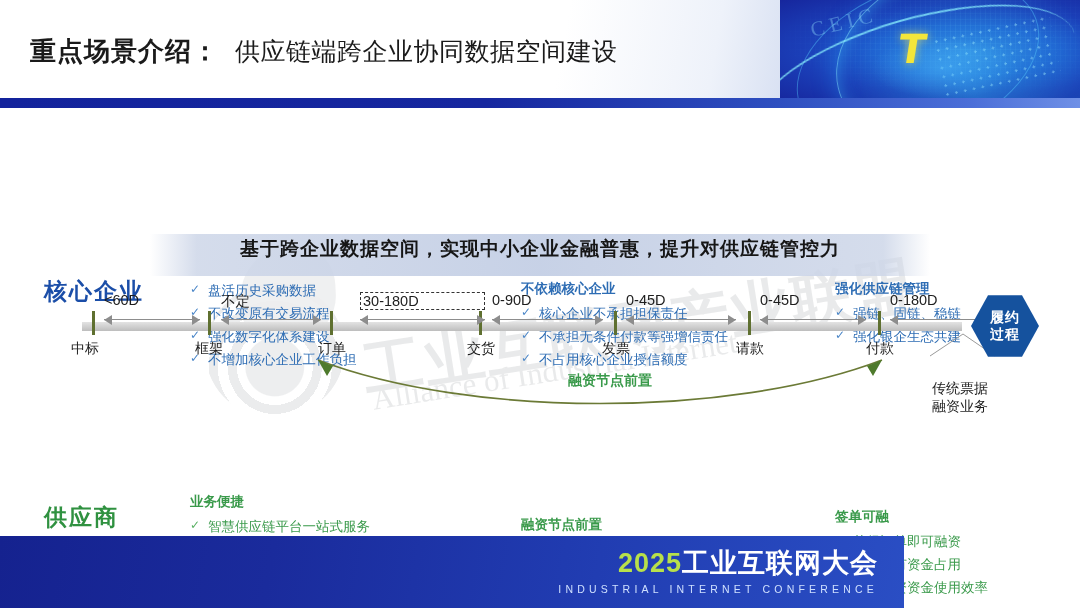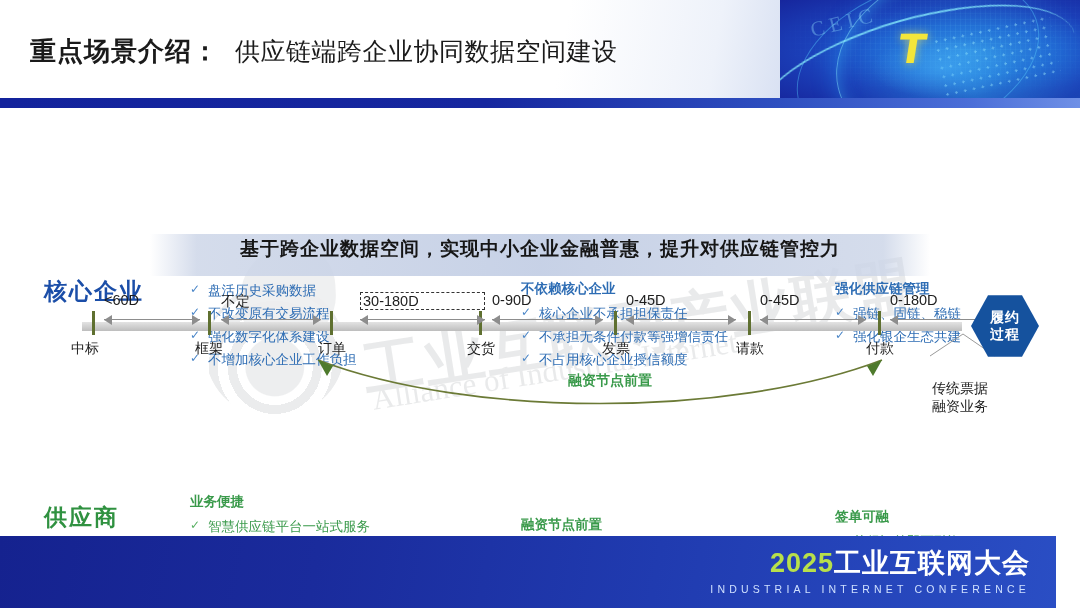--- a/index.html
+++ b/index.html
@@ -109,21 +109,21 @@
      color:#fff;font-size:14px;font-weight:bold;line-height:1.25;letter-spacing:1px;}
   .trad{position:absolute;left:960px;top:230px;transform:translateX(-50%);text-align:center;
      font-size:14px;color:#1d1d1d;line-height:1.3;white-space:nowrap;margin-top:41px;}
 
   .arc-label{position:absolute;left:610px;top:264px;transform:translateX(-50%);
      font-size:14px;font-weight:bold;color:#3a9a4b;white-space:nowrap;}
 
   svg.arcsvg{position:absolute;left:0;top:0;width:1080px;height:500px;overflow:visible;}
 
   
-  .footer{position:absolute;left:0;top:536px;width:1056px;height:72px;
+  .footer{position:absolute;left:0;top:536px;width:904px;height:72px;
      background:linear-gradient(100deg,#15228f 0%,#1a2b9c 30%,#203bb0 62%,#2a4ec4 100%);}
   .footer .logo{position:absolute;right:26px;top:14px;text-align:right;}
   .footer .logo .l1{font-size:27px;font-weight:bold;letter-spacing:1px;line-height:1;}
   .footer .logo .l1 .yr{color:#b8e04a;}
   .footer .logo .l1 .cn{color:#ffffff;}
   .footer .logo .l2{margin-top:6px;font-size:10.5px;letter-spacing:4.2px;color:#cfe0ff;}
 </style>
 </head>
 <body>
 

